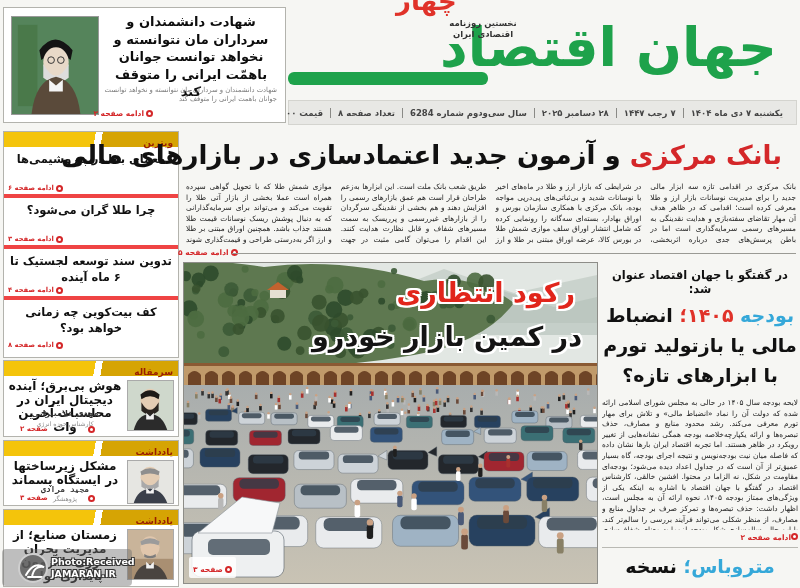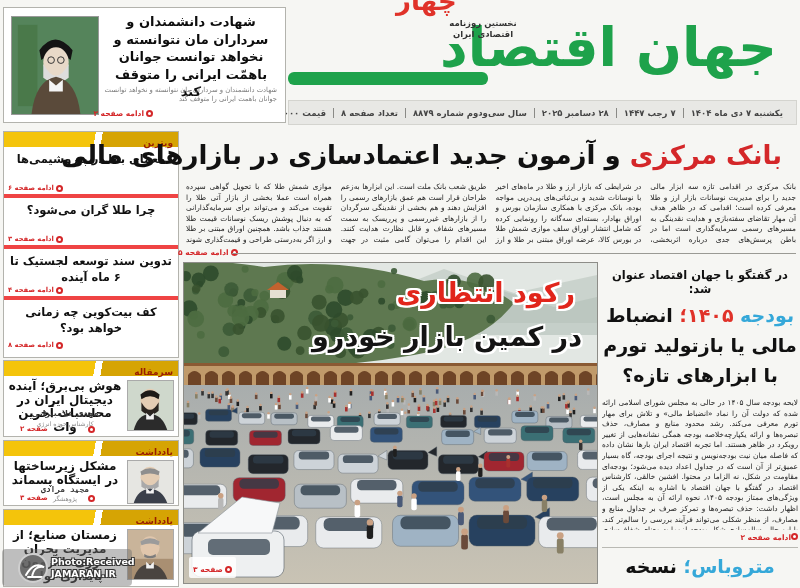--- a/index.html
+++ b/index.html
@@ -132,21 +132,21 @@
     <div>نخستین روزنامه</div>
     <div>اقتصادی ایران</div>
   </div>
   <div class="logo">جهان اقتصاد</div>
   <div class="logo-tail"></div>
 
   <div class="datebar">
     <span>یکشنبه ۷ دی ماه ۱۴۰۴</span>
     <span>۷ رجب ۱۴۴۷</span>
     <span>۲۸ دسامبر ۲۰۲۵</span>
-    <span>سال سی‌ودوم شماره ۸۸۷۹</span>
+    <span>سال سی‌ودوم شماره 6284</span>
     <span>تعداد صفحه ۸</span>
     <span>قیمت ۱۰۰۰۰ تومان</span>
   </div>
 
   <div class="box leaderbox">
     <svg class="leaderphoto" viewBox="0 0 88 99" preserveAspectRatio="none">
       <rect width="88" height="99" fill="#4d7c54"></rect>
       <rect x="0" y="0" width="88" height="99" fill="#5d8c62" opacity=".5"></rect>
       <rect x="6" y="8" width="20" height="83" fill="#42713f" opacity=".6"></rect>
       <path d="M28 34 q16 -22 34 0 l-2 10 q-15 -12 -30 0 z" fill="#141414"></path>

